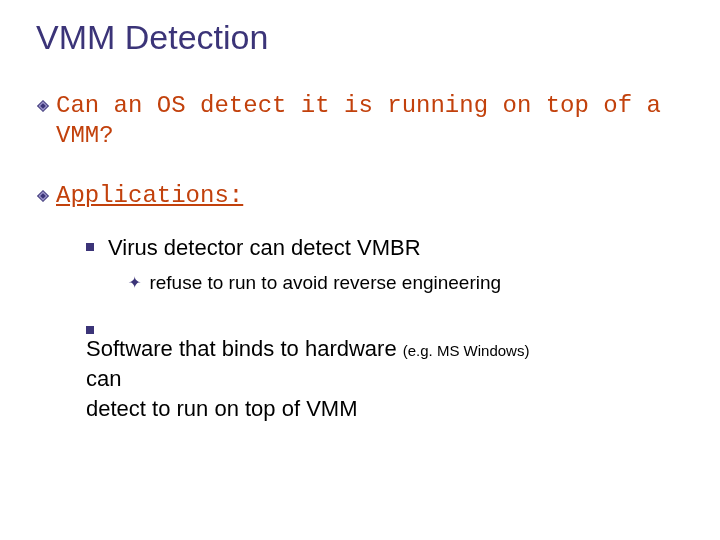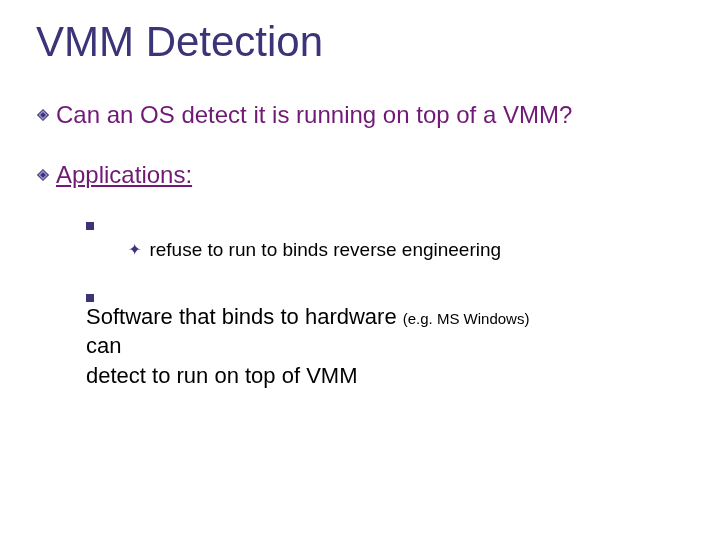--- a/index.html
+++ b/index.html
@@ -9,33 +9,34 @@
     background: #ffffff;
     font-family: Verdana, Geneva, sans-serif;
     color: #000;
     overflow: hidden;
     position: relative;
   }
   .slide {
     padding: 18px 30px 20px 30px;
   }
   .title {
-    font-size: 42px;
+    font-size: 34px;
     color: #3b3478;
     font-weight: 400;
     margin-bottom: 34px;
     margin-left: 6px;
   }
   .bullet-l1 {
     display: flex;
     align-items: flex-start;
     font-size: 24px;
-    color: #701a75;
+    color: #c2410c;
     margin-bottom: 30px;
     padding-left: 6px;
+    font-family: Liberation Mono, monospace;
   }
   .diamond {
     width: 14px;
     height: 14px;
     flex-shrink: 0;
     margin-right: 6px;
     margin-top: 8px;
   }
   .bullet-l1-text { line-height: 1.25; }
   .underlined { text-decoration: underline; }
@@ -93,26 +94,27 @@
   <div class="bullet-l1" style="margin-bottom:22px;">
     <svg class="diamond" viewBox="0 0 14 14">
       <rect x="3.2" y="3.2" width="7.6" height="7.6" transform="rotate(45 7 7)" fill="#9a94c8" stroke="#3b3478" stroke-width="1"></rect>
       <rect x="5" y="5" width="4" height="4" transform="rotate(45 7 7)" fill="#3b3478"></rect>
     </svg>
     <div class="bullet-l1-text underlined">Applications:</div>
   </div>
 
   <div class="bullet-l2">
     <div class="square"></div>
+    <div class="bullet-l2-text">Virus detector can detect VMBR</div>
   </div>
 
 
   <div class="bullet-l3">
     <div class="tick">✦</div>
-    <div class="bullet-l3-text">refuse to run to binds reverse engineering</div>
+    <div class="bullet-l3-text">refuse to run to avoid reverse engineering</div>
   </div>
 
   <div class="bullet-l2" style="margin-bottom:0;flex-direction:column;">
     <div class="square"></div>
     <div class="bullet-l2-text">
       <span>Software that binds to hardware </span><span class="paren">(e.g. MS Windows)</span><br>
       <span>can</span><br>
       <span>detect to run on top of VMM</span>
     </div>
   </div>

